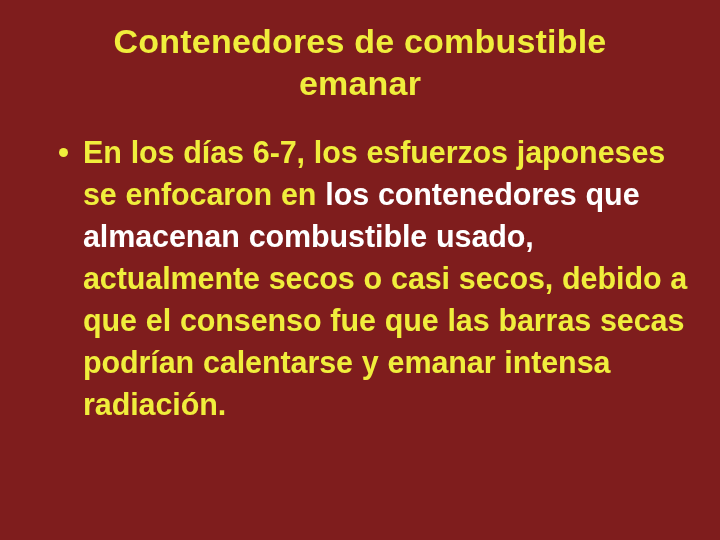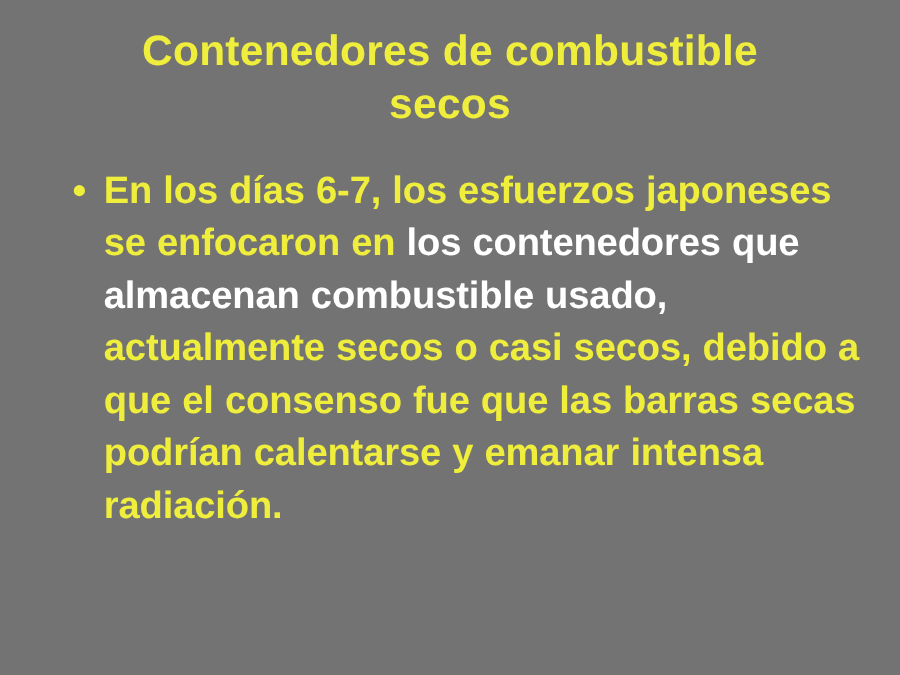--- a/index.html
+++ b/index.html
@@ -11,21 +11,21 @@
     height: 540px;
     overflow: hidden;
     background: #0000ff;
     font-family: "Liberation Sans", sans-serif;
   }
 
   #slide {
     position: relative;
     width: 720px;
     height: 540px;
-    background: #737373;
+    background: #7f1d1d;
   }
 
   
   #title-block {
     position: absolute;
     left: 36px;
     top: 20px;
     width: 648px;
     text-align: center;
   }
@@ -71,21 +71,21 @@
   .run-yellow { color: #f0ee3c; }
   .run-white  { color: #ffffff; }
 </style>
 </head>
 <body>
 
 <div id="slide">
 
   <div id="title-block">
     <span class="title-line">Contenedores de combustible</span>
-    <span class="title-line">secos</span>
+    <span class="title-line">emanar</span>
   </div>
 
   <div id="body-block">
     <div id="bullet-row">
       <span id="bullet-dot"></span>
       <span id="body-text">
         <span class="run-yellow">En los días 6-7, los esfuerzos japoneses se enfocaron en </span><span class="run-white">los contenedores que almacenan combustible usado, </span><span class="run-yellow">actualmente secos o casi secos, debido a que el consenso fue que las barras secas podrían calentarse y emanar intensa radiación.</span>
       </span>
     </div>
   </div>

